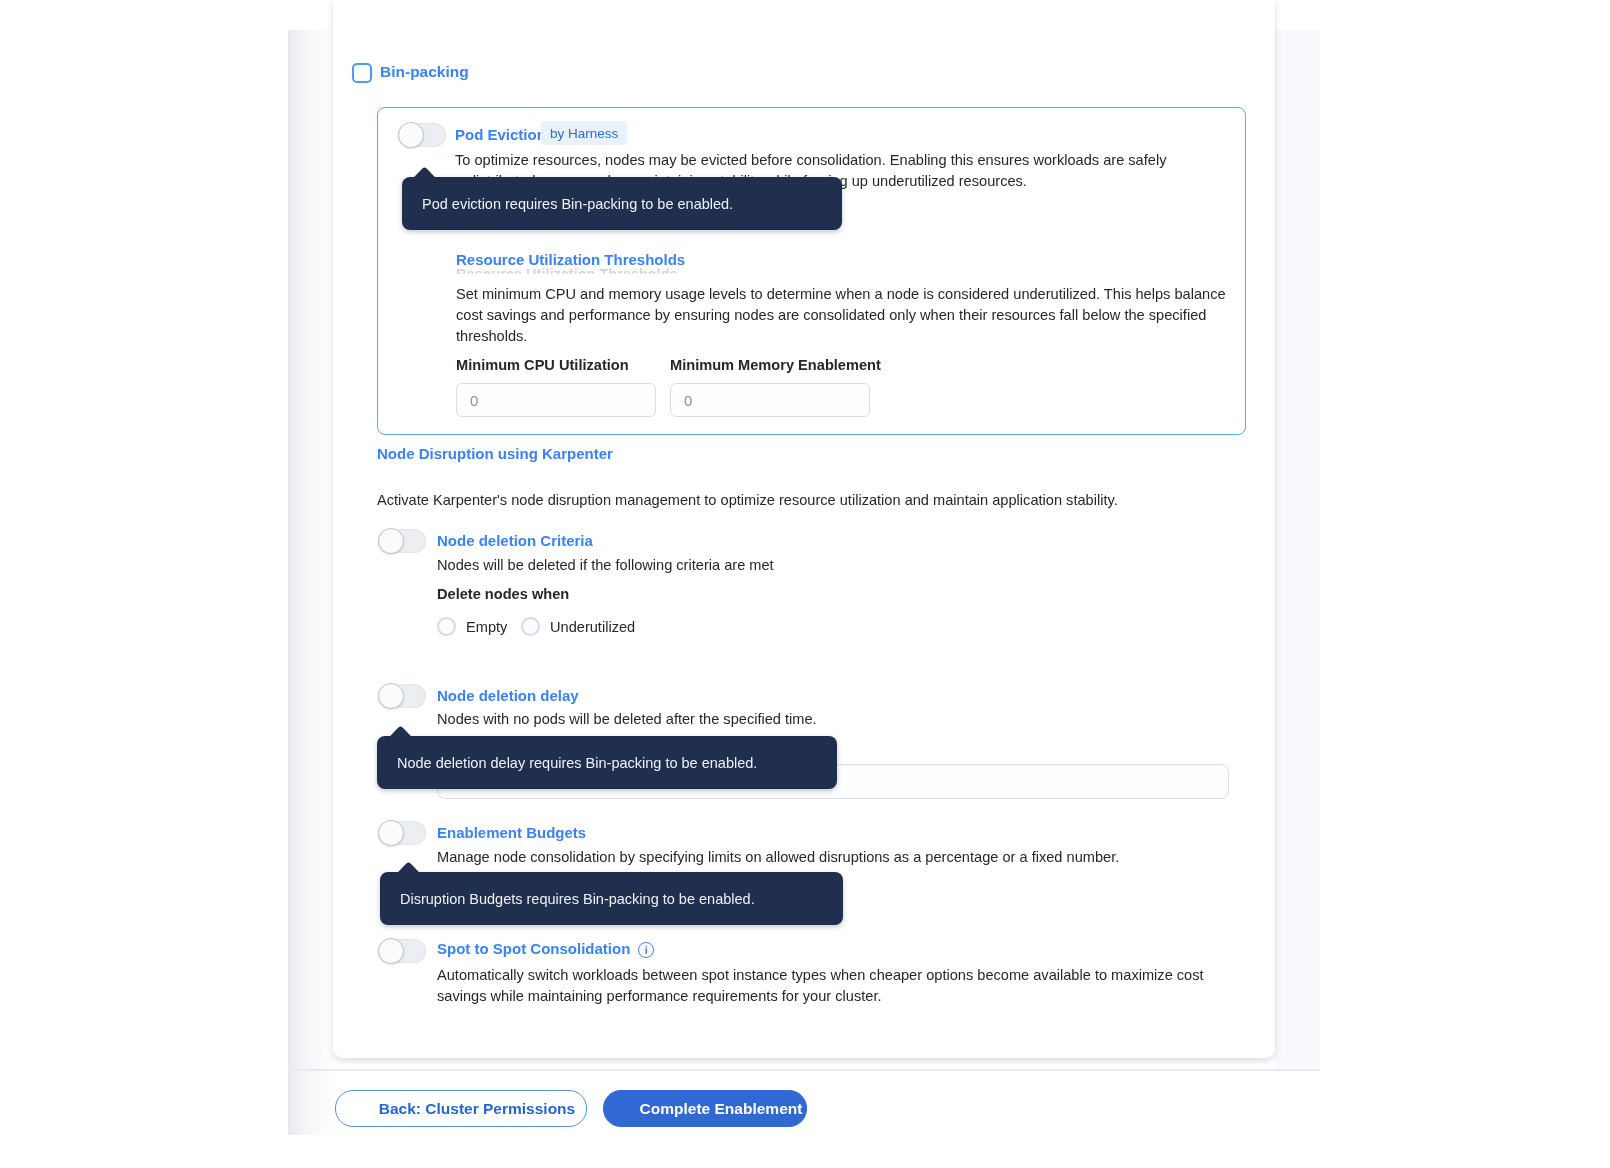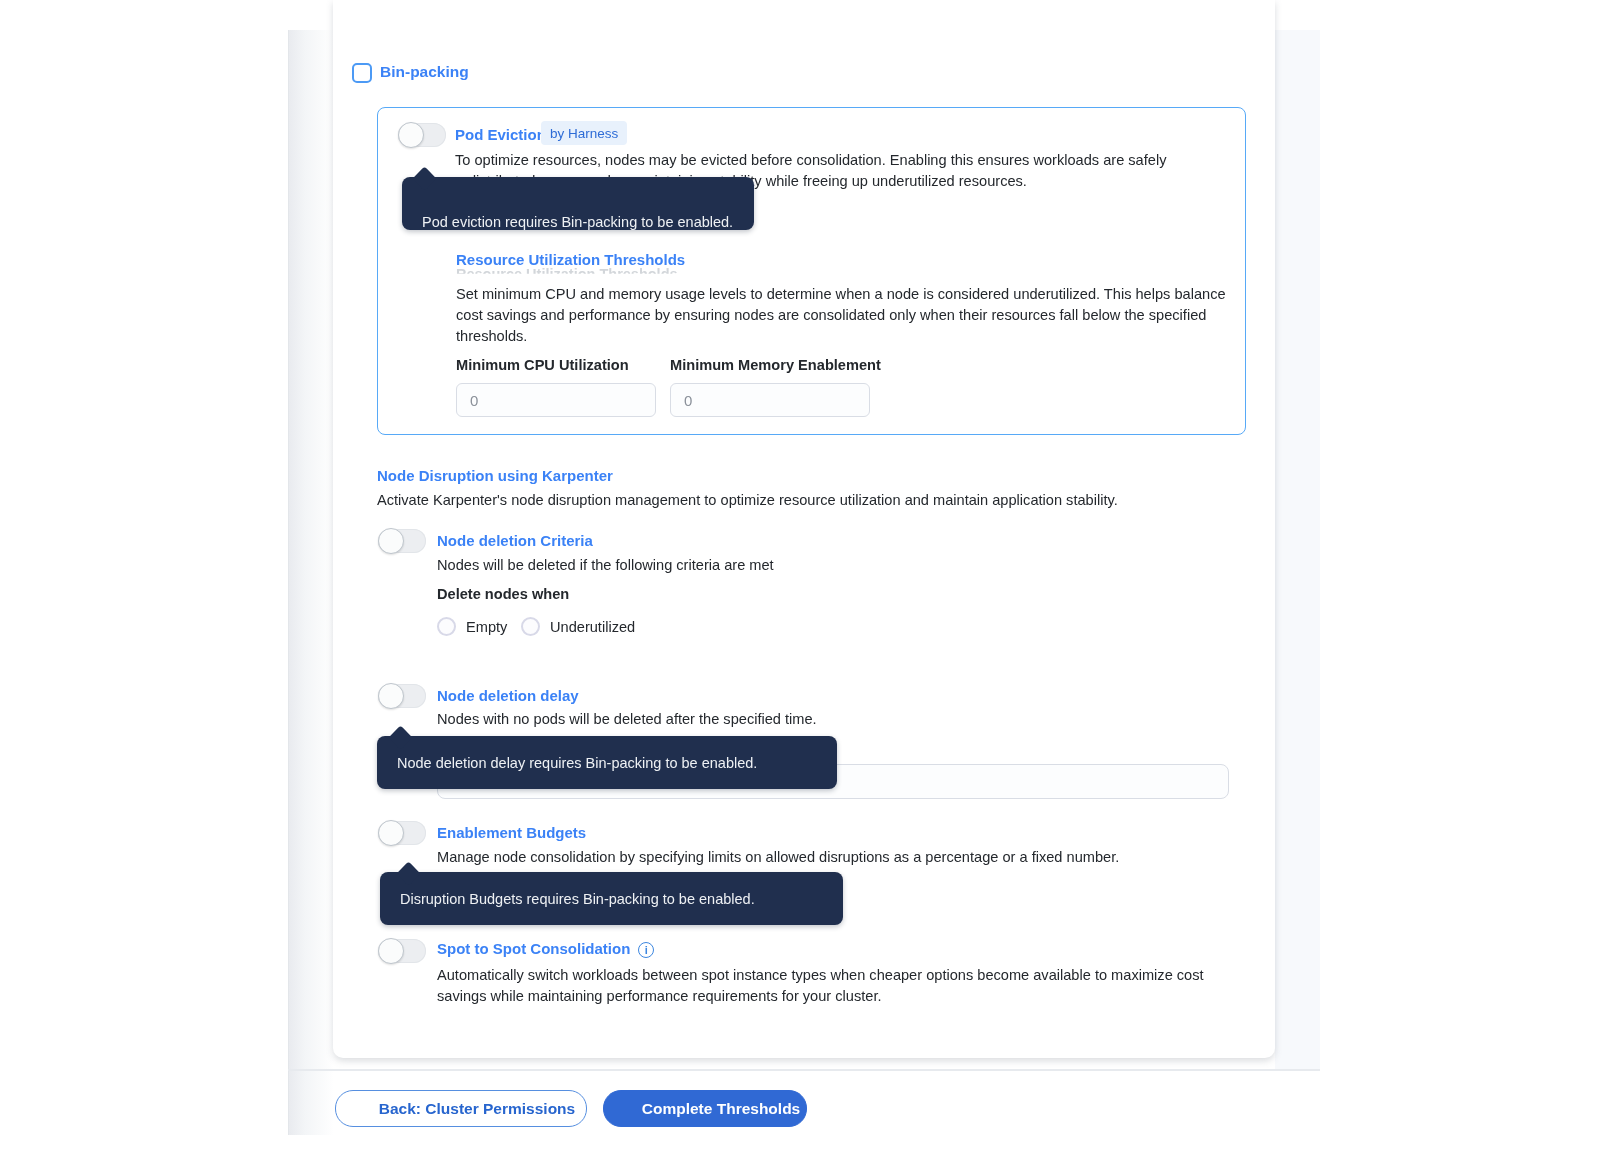--- a/index.html
+++ b/index.html
@@ -64,38 +64,38 @@
 
   <div class="toggle" style="left:398px; top:123px;">
     <span class="knob"></span>
   </div>
   <div class="heading" style="left:455px; top:126px;">Pod Eviction</div>
   <div class="badge" style="left:541px; top:121px;">by Harness</div>
 
   <div class="body-text" style="left:455px; top:152px;">To optimize resources, nodes may be evicted before consolidation. Enabling this ensures workloads are safely</div>
   <div class="body-text" style="left:455px; top:173px;">redistributed across nodes, maintaining stability while freeing up underutilized resources.</div>
 
-  <div class="tooltip" style="left:402px; top:177px; width:352px;align-items:flex-end;">
+  <div class="tooltip" style="left:402px; top:177px; width:440px;">
     <span class="tooltip-arrow" style="left:14px;"></span>
     <span>Pod eviction requires Bin-packing to be enabled.</span>
   </div>
 
   <div class="heading" style="left:456px; top:251px;">Resource Utilization Thresholds</div>
   <div class="ghost" style="left:456px; top:266px;">Resource Utilization Thresholds</div>
 
   <div class="body-text" style="left:456px; top:307px;">cost savings and performance by ensuring nodes are consolidated only when their resources fall below the specified</div>
   <div class="body-text" style="left:456px; top:286px;">Set minimum CPU and memory usage levels to determine when a node is considered underutilized. This helps balance</div>
   <div class="body-text" style="left:456px; top:328px;">thresholds.</div>
 
   <div class="body-text" style="left:456px; top:357px; font-weight:700;">Minimum CPU Utilization</div>
   <div class="body-text" style="left:670px; top:357px; font-weight:700;">Minimum Memory Enablement</div>
   <input class="text-input" style="left: 456px; top: 383px; width: 200px; height: 34px;" value="0">
   <input class="text-input" style="left: 670px; top: 383px; width: 200px; height: 34px;" value="0">
 
-  <div class="heading" style="left:377px; top:467px;">Node Disruption using Karpenter</div>
+  <div class="heading" style="left:377px; top:445px;">Node Disruption using Karpenter</div>
   <div class="body-text" style="left:377px; top:492px;">Activate Karpenter's node disruption management to optimize resource utilization and maintain application stability.</div>
 
   <div class="toggle" style="left:378px; top:529px;">
     <span class="knob"></span>
   </div>
   <div class="heading" style="left:437px; top:532px;">Node deletion Criteria</div>
   <div class="body-text" style="left:437px; top:557px;">Nodes will be deleted if the following criteria are met</div>
   <div class="body-text" style="left:437px; top:586px; font-weight:700;">Delete nodes when</div>
 
   <div class="radio" style="left:437px; top:617px;"></div>
@@ -132,15 +132,15 @@
   </div>
   <div class="row-title-wrap" style="left:437px; top:940px;">
     <span class="heading" style="position:static;">Spot to Spot Consolidation</span>
     <span class="info-icon">i</span>
   </div>
   <div class="body-text" style="left:437px; top:967px;">Automatically switch workloads between spot instance types when cheaper options become available to maximize cost</div>
   <div class="body-text" style="left:437px; top:988px;">savings while maintaining performance requirements for your cluster.</div>
 
   <div class="footer-divider"></div>
   <div class="btn btn-outline" style="left:335px; top:1090px; width:252px;">Back: Cluster Permissions</div>
-  <div class="btn btn-primary" style="left:603px; top:1090px; width:204px;">Complete Thresholds</div>
+  <div class="btn btn-primary" style="left:603px; top:1090px; width:204px;">Complete Enablement</div>
 
 </div>
 
 </body></html>

